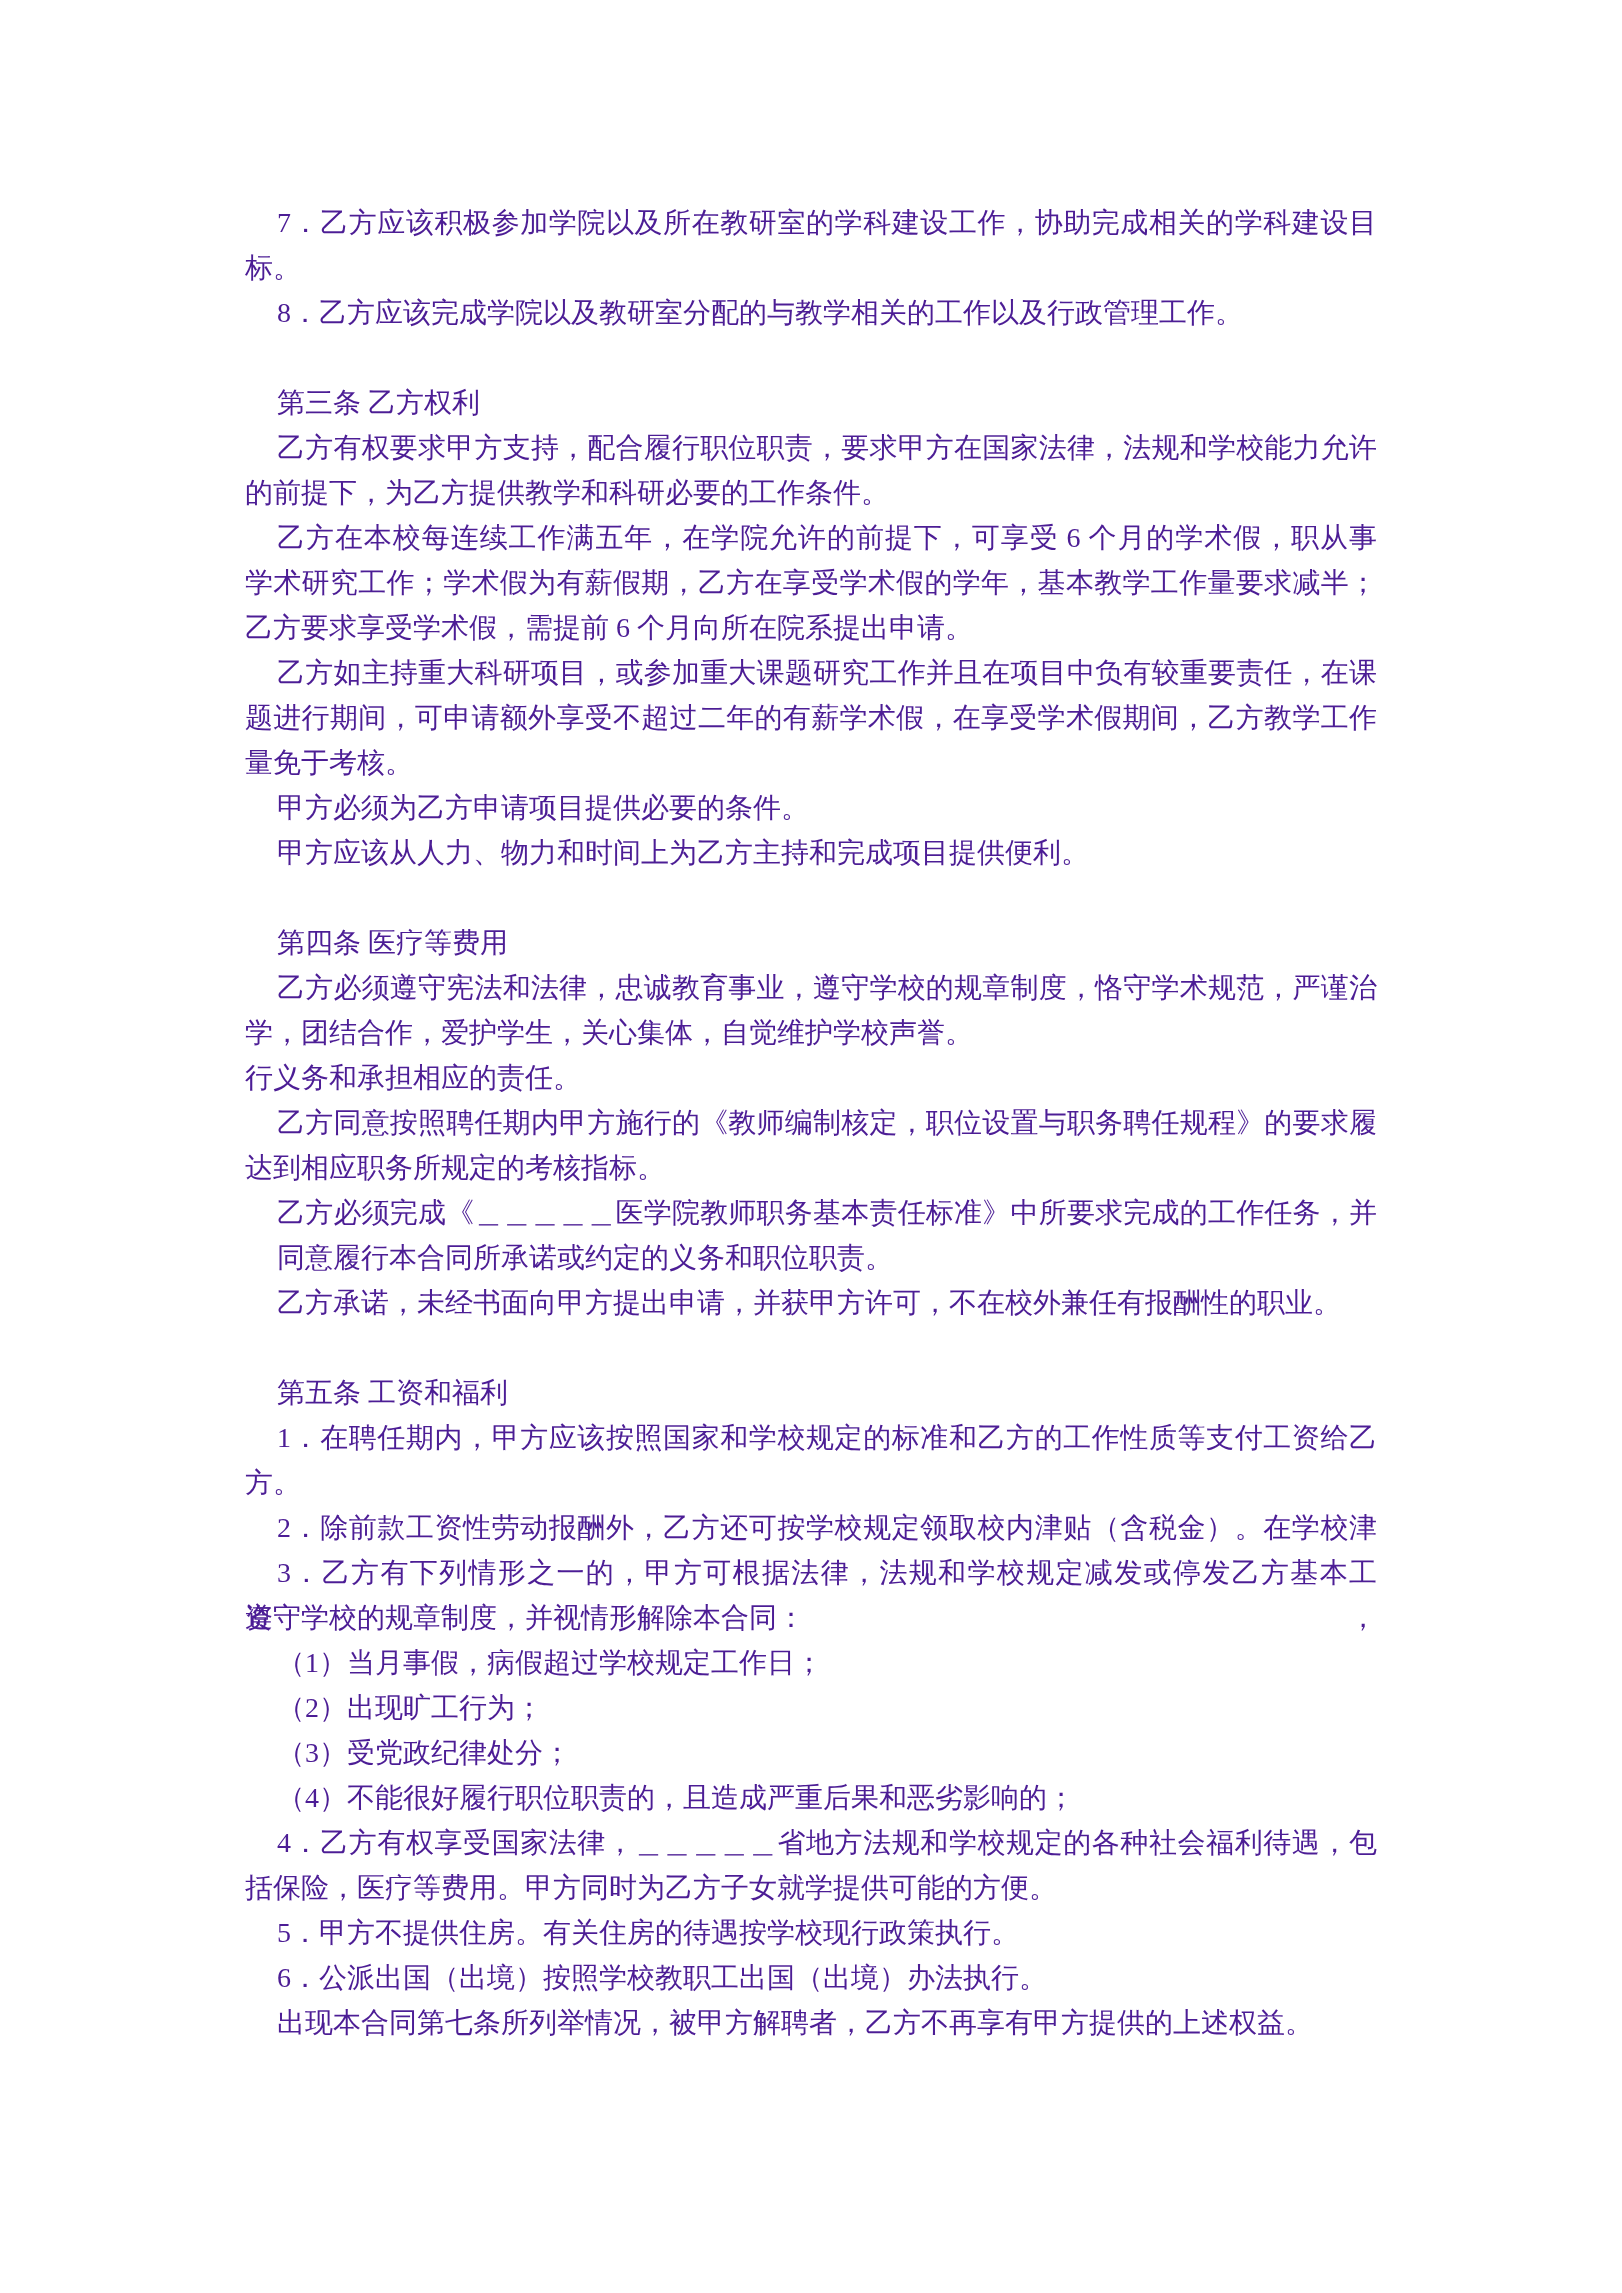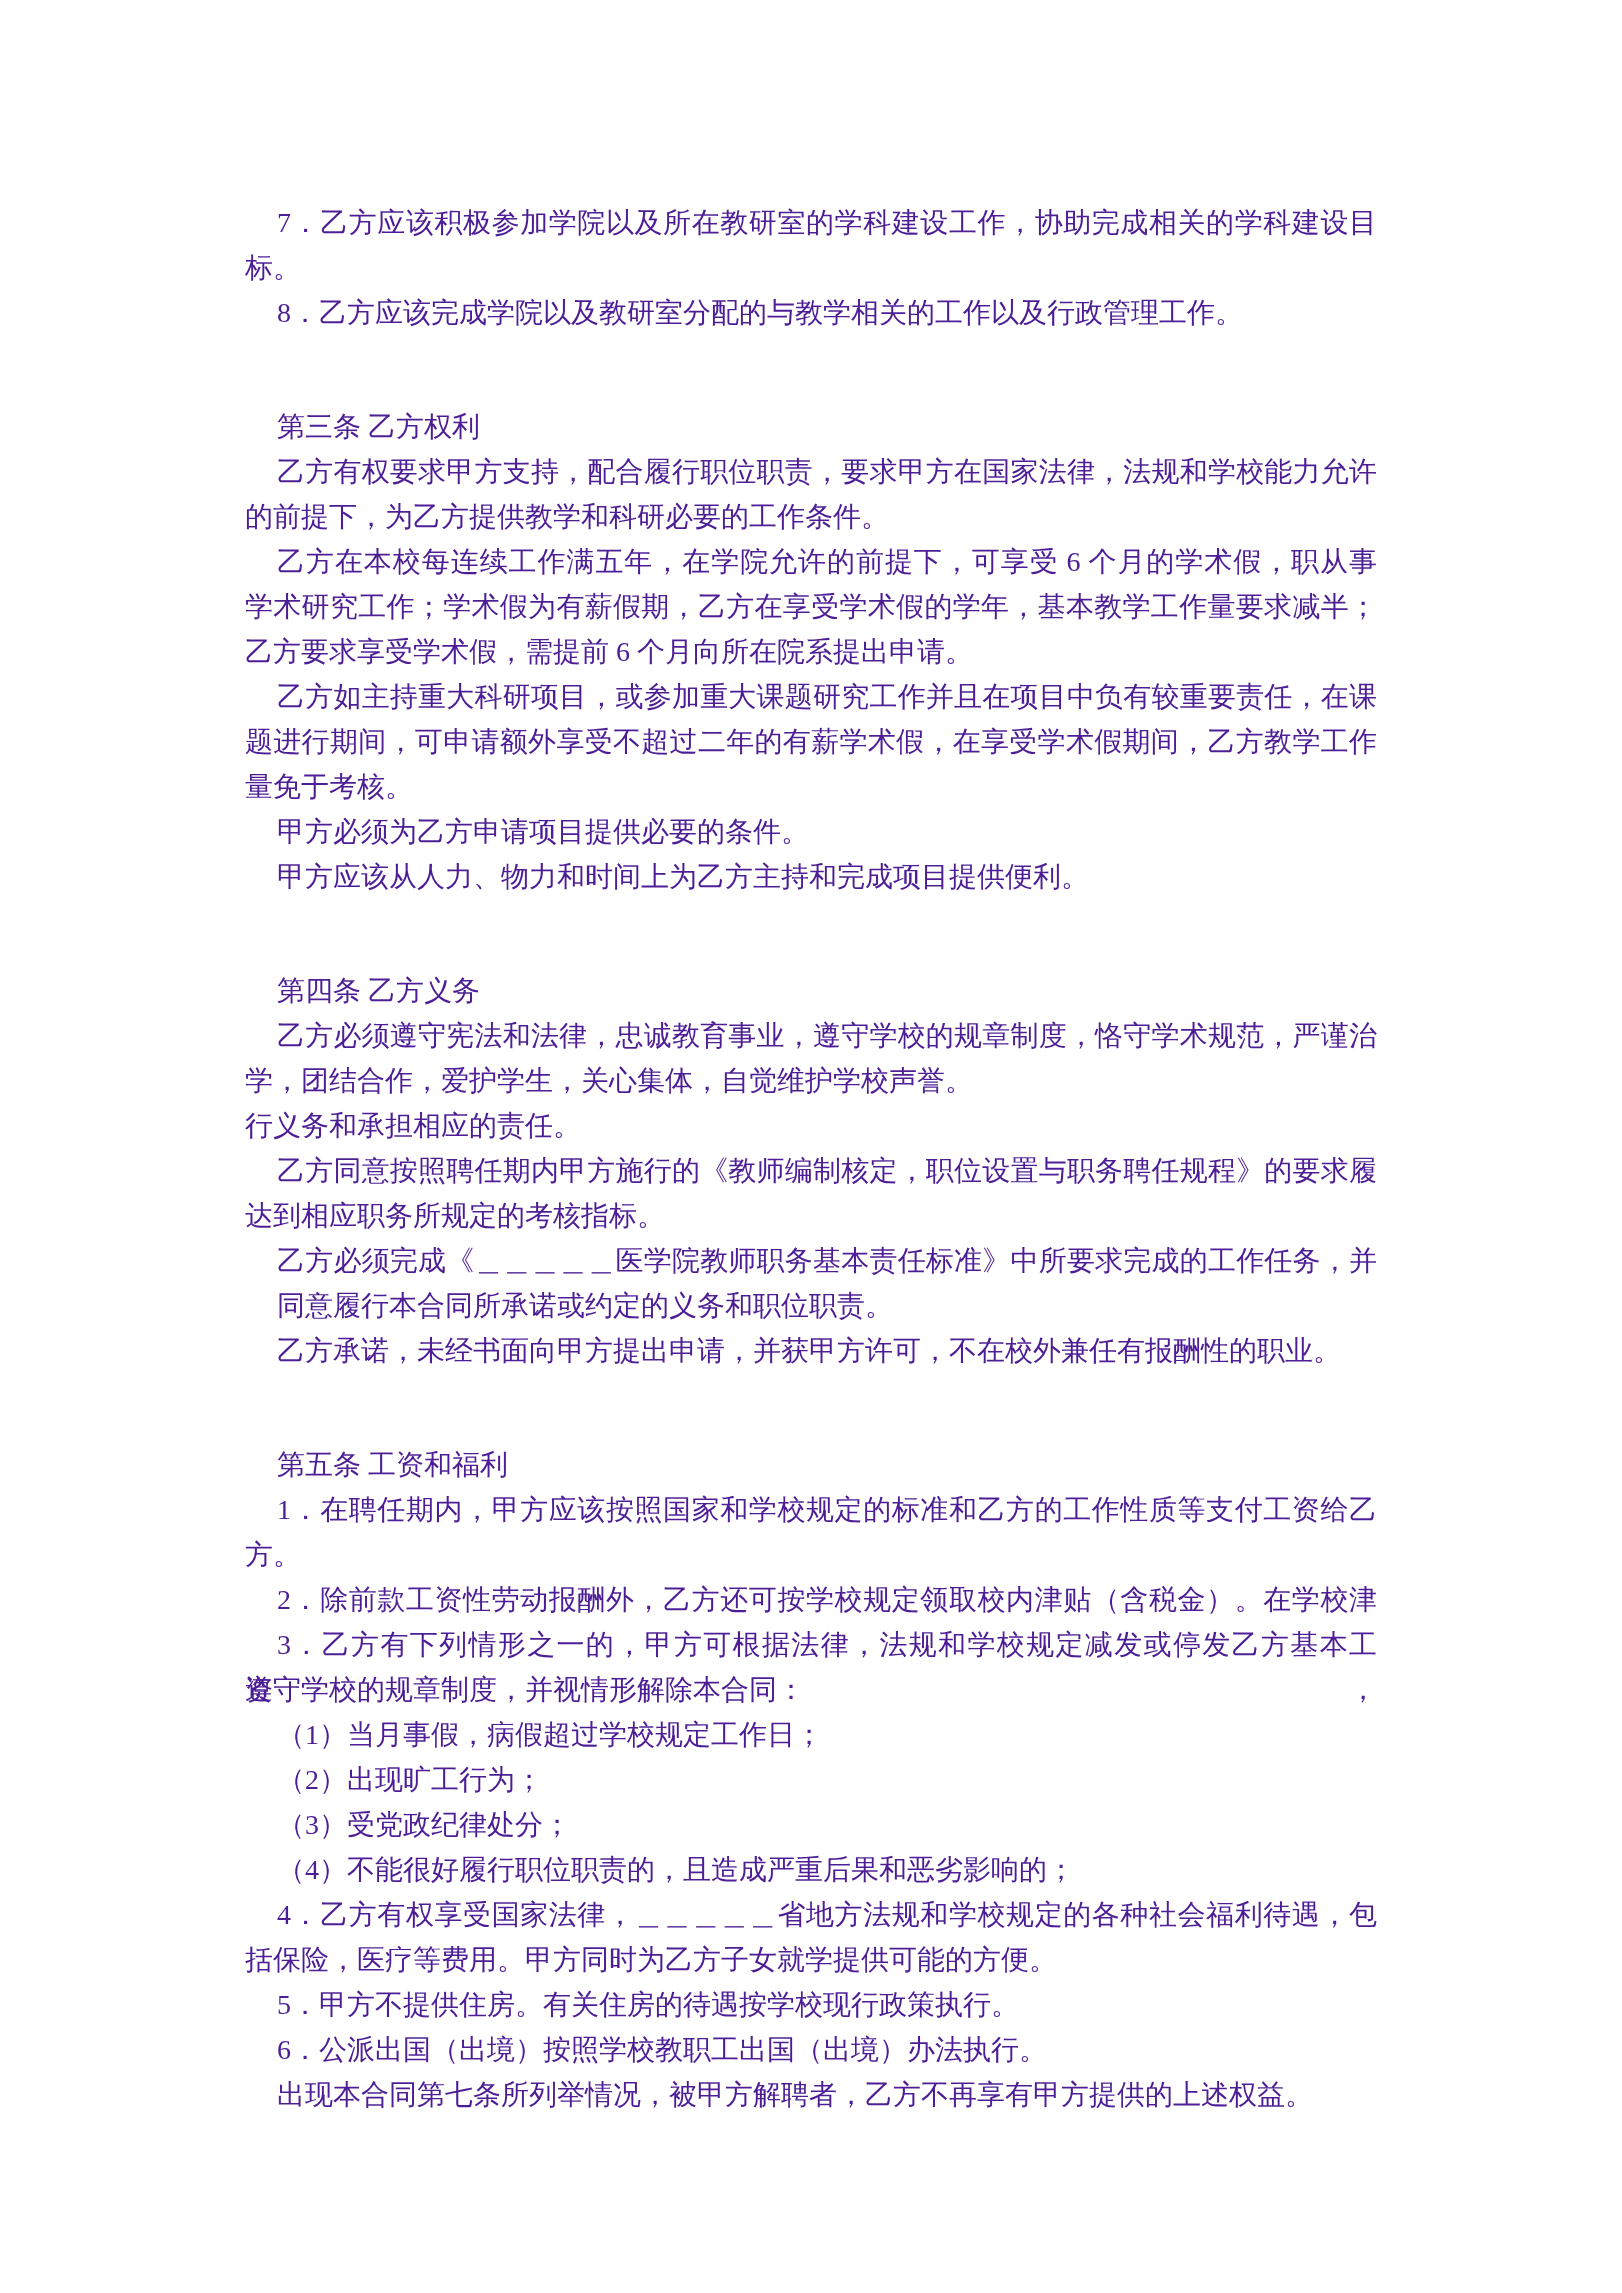--- a/index.html
+++ b/index.html
@@ -33,21 +33,20 @@
   .line.justify {
     white-space: normal;
     text-align: justify;
     text-align-last: justify;
   }
   .line.indent {
     text-indent: 32px;
   }
   .line.heading {
     font-weight: normal;
-    margin-top: 24px;
   }
   .line.blank {
     height: 45px;
   }
 </style>
 </head>
 <body>
 
 <div class="page">
   <div class="text-column" id="lines-root">
@@ -60,21 +59,21 @@
       <div class="line">的前提下，为乙方提供教学和科研必要的工作条件。</div>
       <div class="line indent justify">乙方在本校每连续工作满五年，在学院允许的前提下，可享受 6 个月的学术假，职从事</div>
       <div class="line justify">学术研究工作；学术假为有薪假期，乙方在享受学术假的学年，基本教学工作量要求减半；</div>
       <div class="line">乙方要求享受学术假，需提前 6 个月向所在院系提出申请。</div>
       <div class="line indent justify">乙方如主持重大科研项目，或参加重大课题研究工作并且在项目中负有较重要责任，在课</div>
       <div class="line justify">题进行期间，可申请额外享受不超过二年的有薪学术假，在享受学术假期间，乙方教学工作</div>
       <div class="line">量免于考核。</div>
       <div class="line indent">甲方必须为乙方申请项目提供必要的条件。</div>
       <div class="line indent">甲方应该从人力、物力和时间上为乙方主持和完成项目提供便利。</div>
       <div class="line blank"></div>
-      <div class="line heading indent">第四条 乙方义务</div>
+      <div class="line heading indent">第四条 医疗等费用</div>
       <div class="line indent justify">乙方必须遵守宪法和法律，忠诚教育事业，遵守学校的规章制度，恪守学术规范，严谨治</div>
       <div class="line">学，团结合作，爱护学生，关心集体，自觉维护学校声誉。</div>
       <div class="line">行义务和承担相应的责任。</div>
       <div class="line indent justify">乙方同意按照聘任期内甲方施行的《教师编制核定，职位设置与职务聘任规程》的要求履</div>
       <div class="line">达到相应职务所规定的考核指标。</div>
       <div class="line indent justify">乙方必须完成《＿＿＿＿＿医学院教师职务基本责任标准》中所要求完成的工作任务，并</div>
       <div class="line indent">同意履行本合同所承诺或约定的义务和职位职责。</div>
       <div class="line indent">乙方承诺，未经书面向甲方提出申请，并获甲方许可，不在校外兼任有报酬性的职业。</div>
       <div class="line blank"></div>
       <div class="line heading indent">第五条 工资和福利</div>

